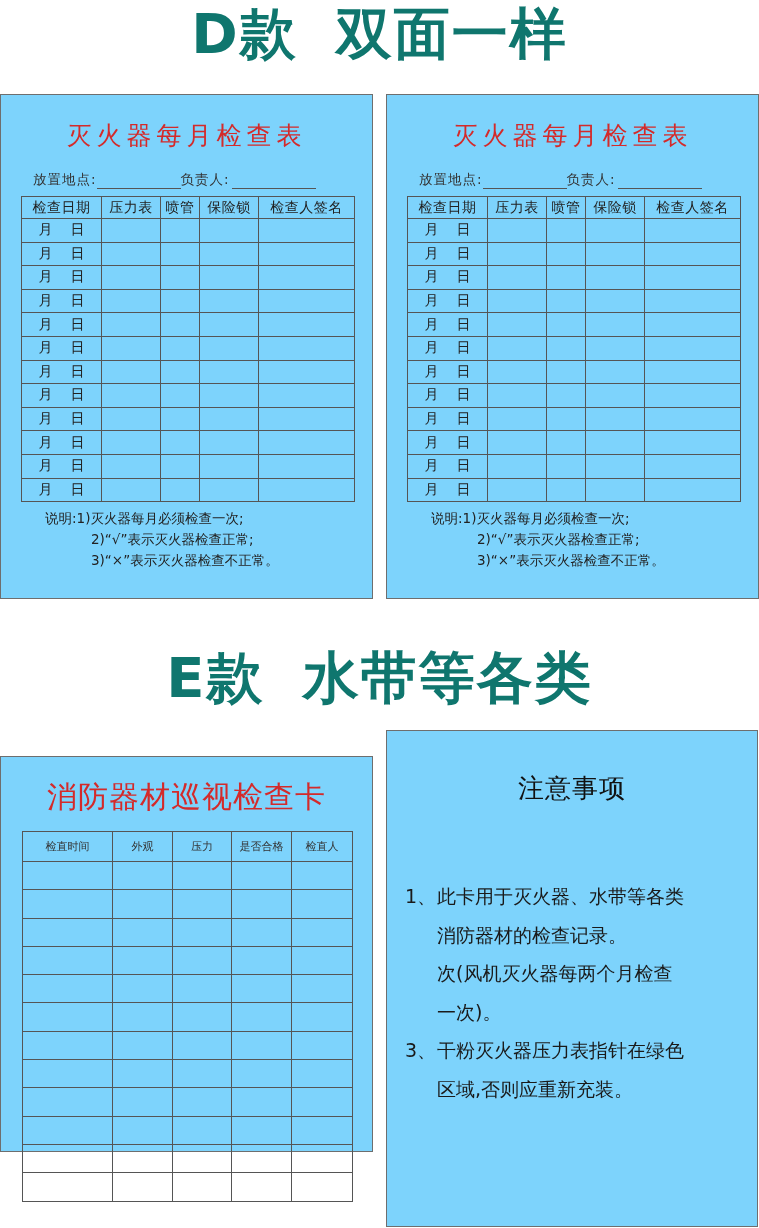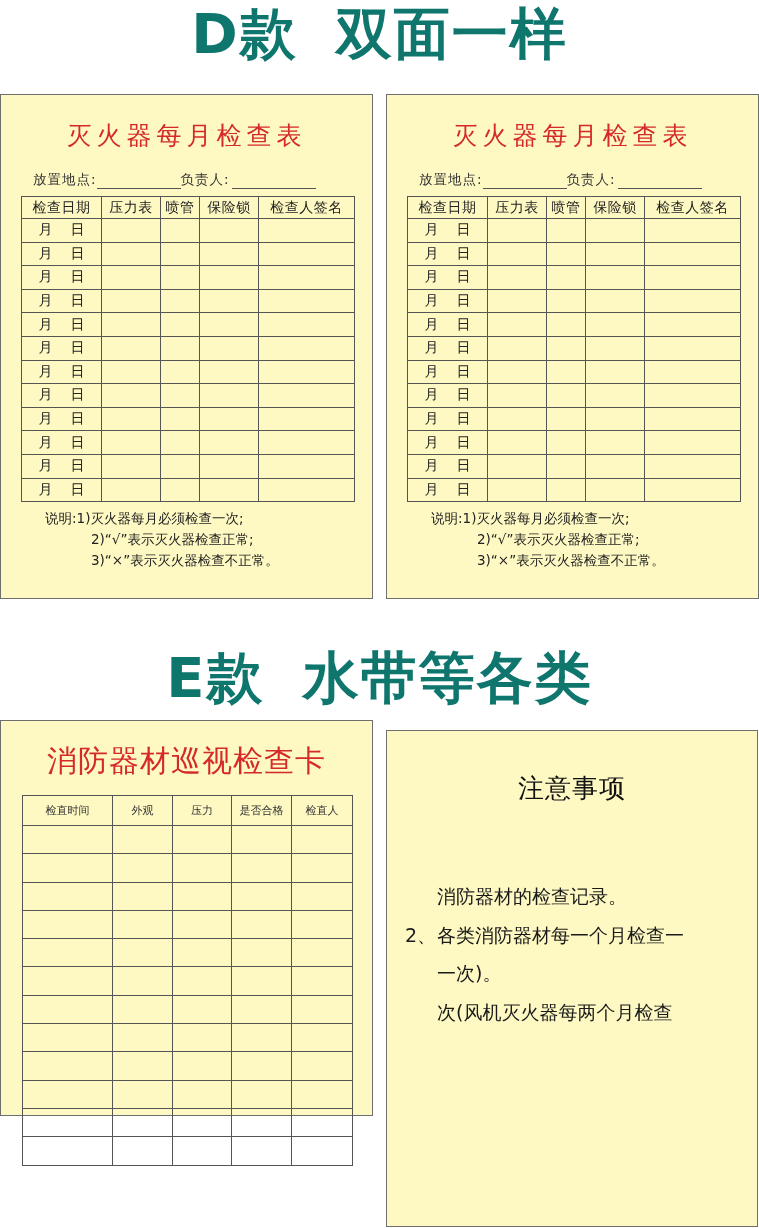--- a/index.html
+++ b/index.html
@@ -6,21 +6,21 @@
   html, body { width: 759px; height: 1228px; background: #ffffff; overflow: hidden; }
   body { position: relative; font-family: "DejaVu Sans", "Liberation Sans", sans-serif; color: #222; }
 
   .section-title {
     position: absolute; left: 0; width: 759px; text-align: center;
     font-family: "DejaVu Sans", sans-serif; font-weight: bold; color: #0f766e;
     font-size: 56px; letter-spacing: 2px; line-height: 60px;
   }
   .section-title .sp { display: inline-block; width: 38px; }
 
-  .card { position: absolute; border: 1.5px solid #6e6e6e; background: #fef9c3; }
+  .card { position: absolute; border: 1.5px solid #6e6e6e; background: #7dd3fc; }
 
   .red-title {
     position: absolute; left: 0; width: 100%; text-align: center;
     color: #d42a2a; font-family: "DejaVu Sans", sans-serif;
   }
 
   
   .d-title { top: 24px; font-size: 25px; letter-spacing: 5px; }
   .d-fields { position: absolute; top: 76px; left: 32px; font-size: 13.5px; color: #333; white-space: nowrap; letter-spacing: 1px; }
   .d-fields .blank { display: inline-block; border-bottom: 1px solid #555; vertical-align: bottom; height: 14px; }
@@ -288,21 +288,21 @@
     <div><span>说明:</span><span>1)灭火器每月必须检查一次;</span></div>
     <div class="indent">2)“√”表示灭火器检查正常;</div>
     <div class="indent">3)“×”表示灭火器检查不正常。</div>
   </div>
 </div>
 
 <div class="section-title" style="top:648px;">
   <span>E款</span><span class="sp"></span><span>水带等各类</span>
 </div>
 
-<div class="card" style="left:0; top:720px; width:373px; height:396px;">
+<div class="card" style="left:0; top:756px; width:373px; height:396px;">
   <div class="red-title e-title">消防器材巡视检查卡</div>
   <table class="e-table">
     <colgroup>
         <col style="width:90px">
         <col style="width:60px">
         <col style="width:59px">
         <col style="width:60px">
         <col style="width:61px">
       </colgroup>
     <thead>
@@ -400,21 +400,25 @@
           <td></td>
         </tr>
       </tbody>
   </table>
 </div>
 
 <div class="card" style="left:386px; top:730px; width:372px; height:497px;">
   <div class="notice-title">注意事项</div>
   <div class="notice-list">
       <div class="notice-item">
+        <div><span class="n">1、</span><span>此卡用于灭火器、水带等各类</span></div>
         <div class="notice-cont">消防器材的检查记录。</div>
       </div>
       <div class="notice-item">
-        <div><span class="n">2、</span><span>各类消防器材每一个月检查一</span></div>
+        <div class="notice-cont">次(风机灭火器每两个月检查</div>
         <div class="notice-cont">一次)。</div>
-        <div class="notice-cont">次(风机灭火器每两个月检查</div>
+      </div>
+      <div class="notice-item">
+        <div><span class="n">3、</span><span>干粉灭火器压力表指针在绿色</span></div>
+        <div class="notice-cont">区域,否则应重新充装。</div>
       </div>
     </div>
 </div>
 
 </body></html>

